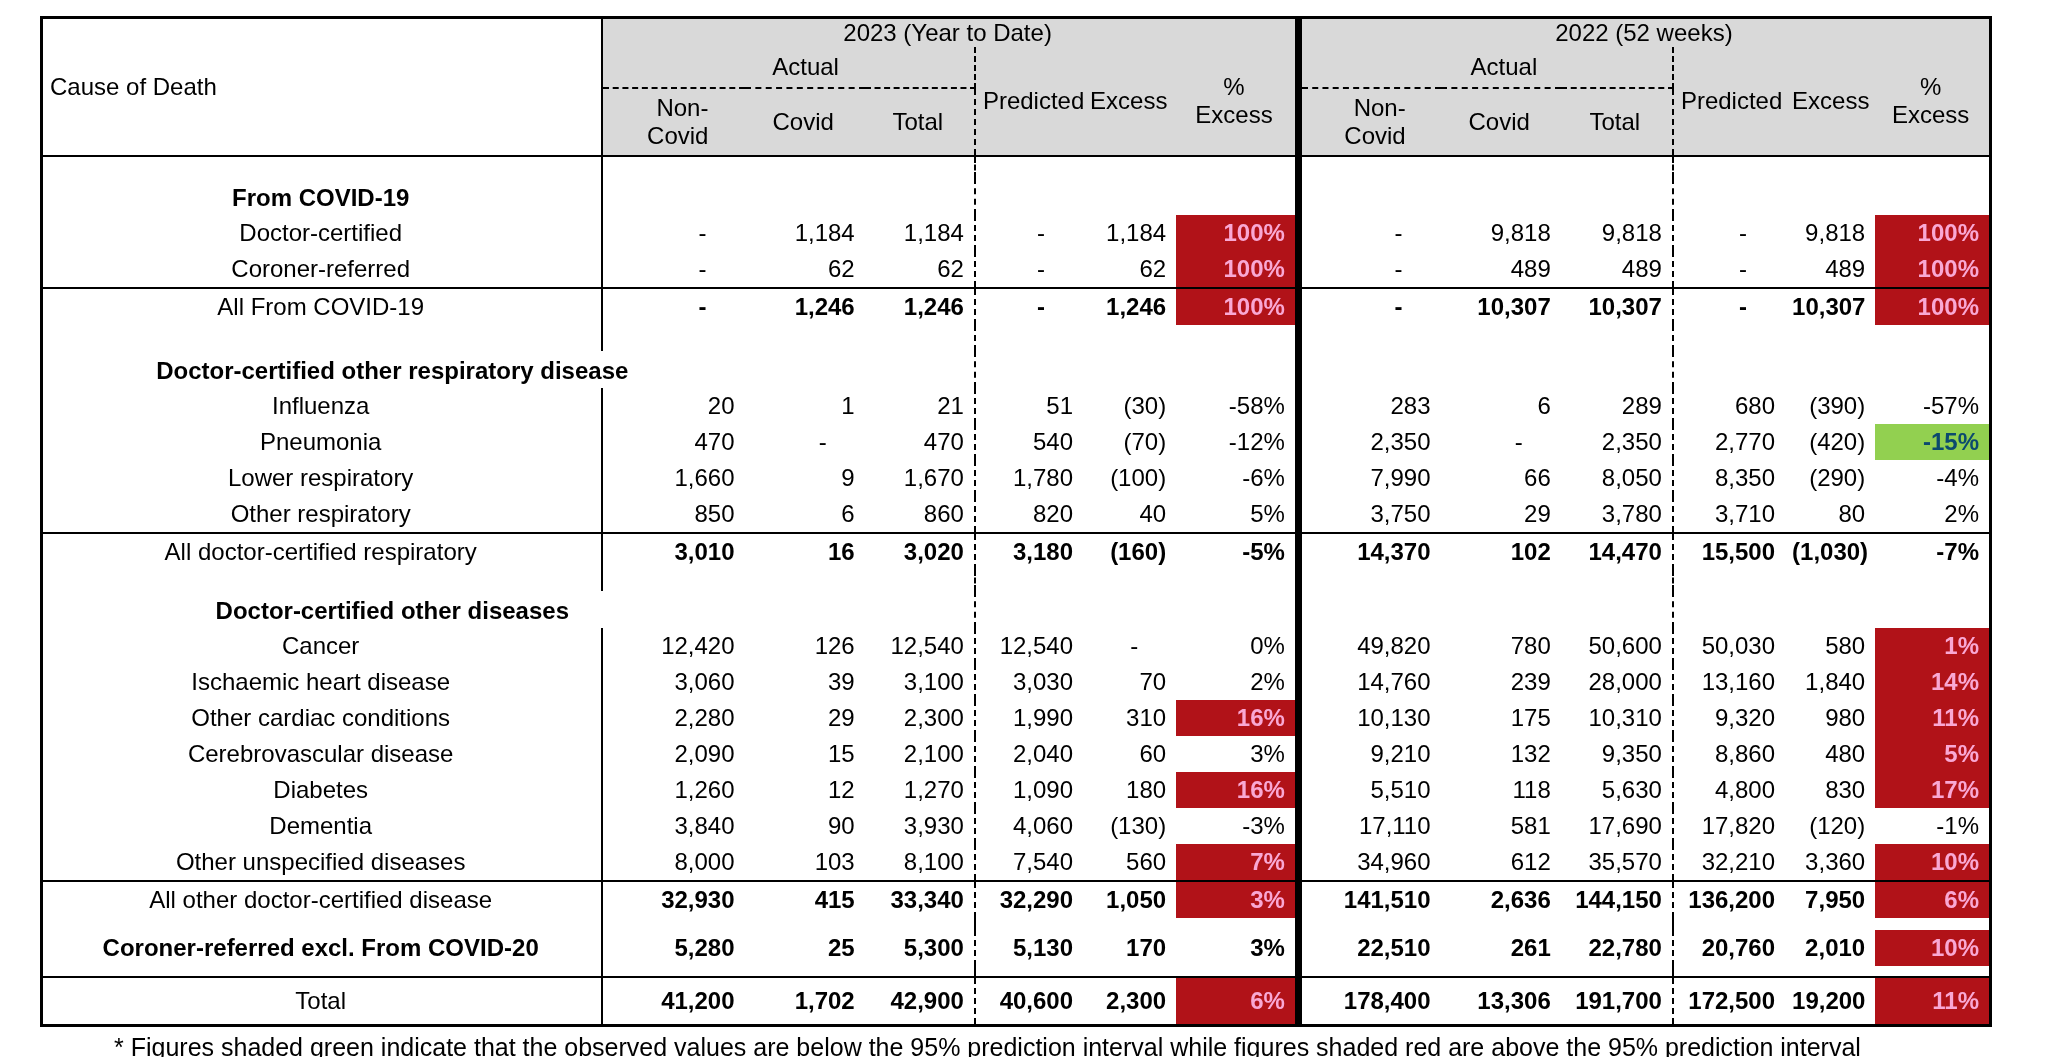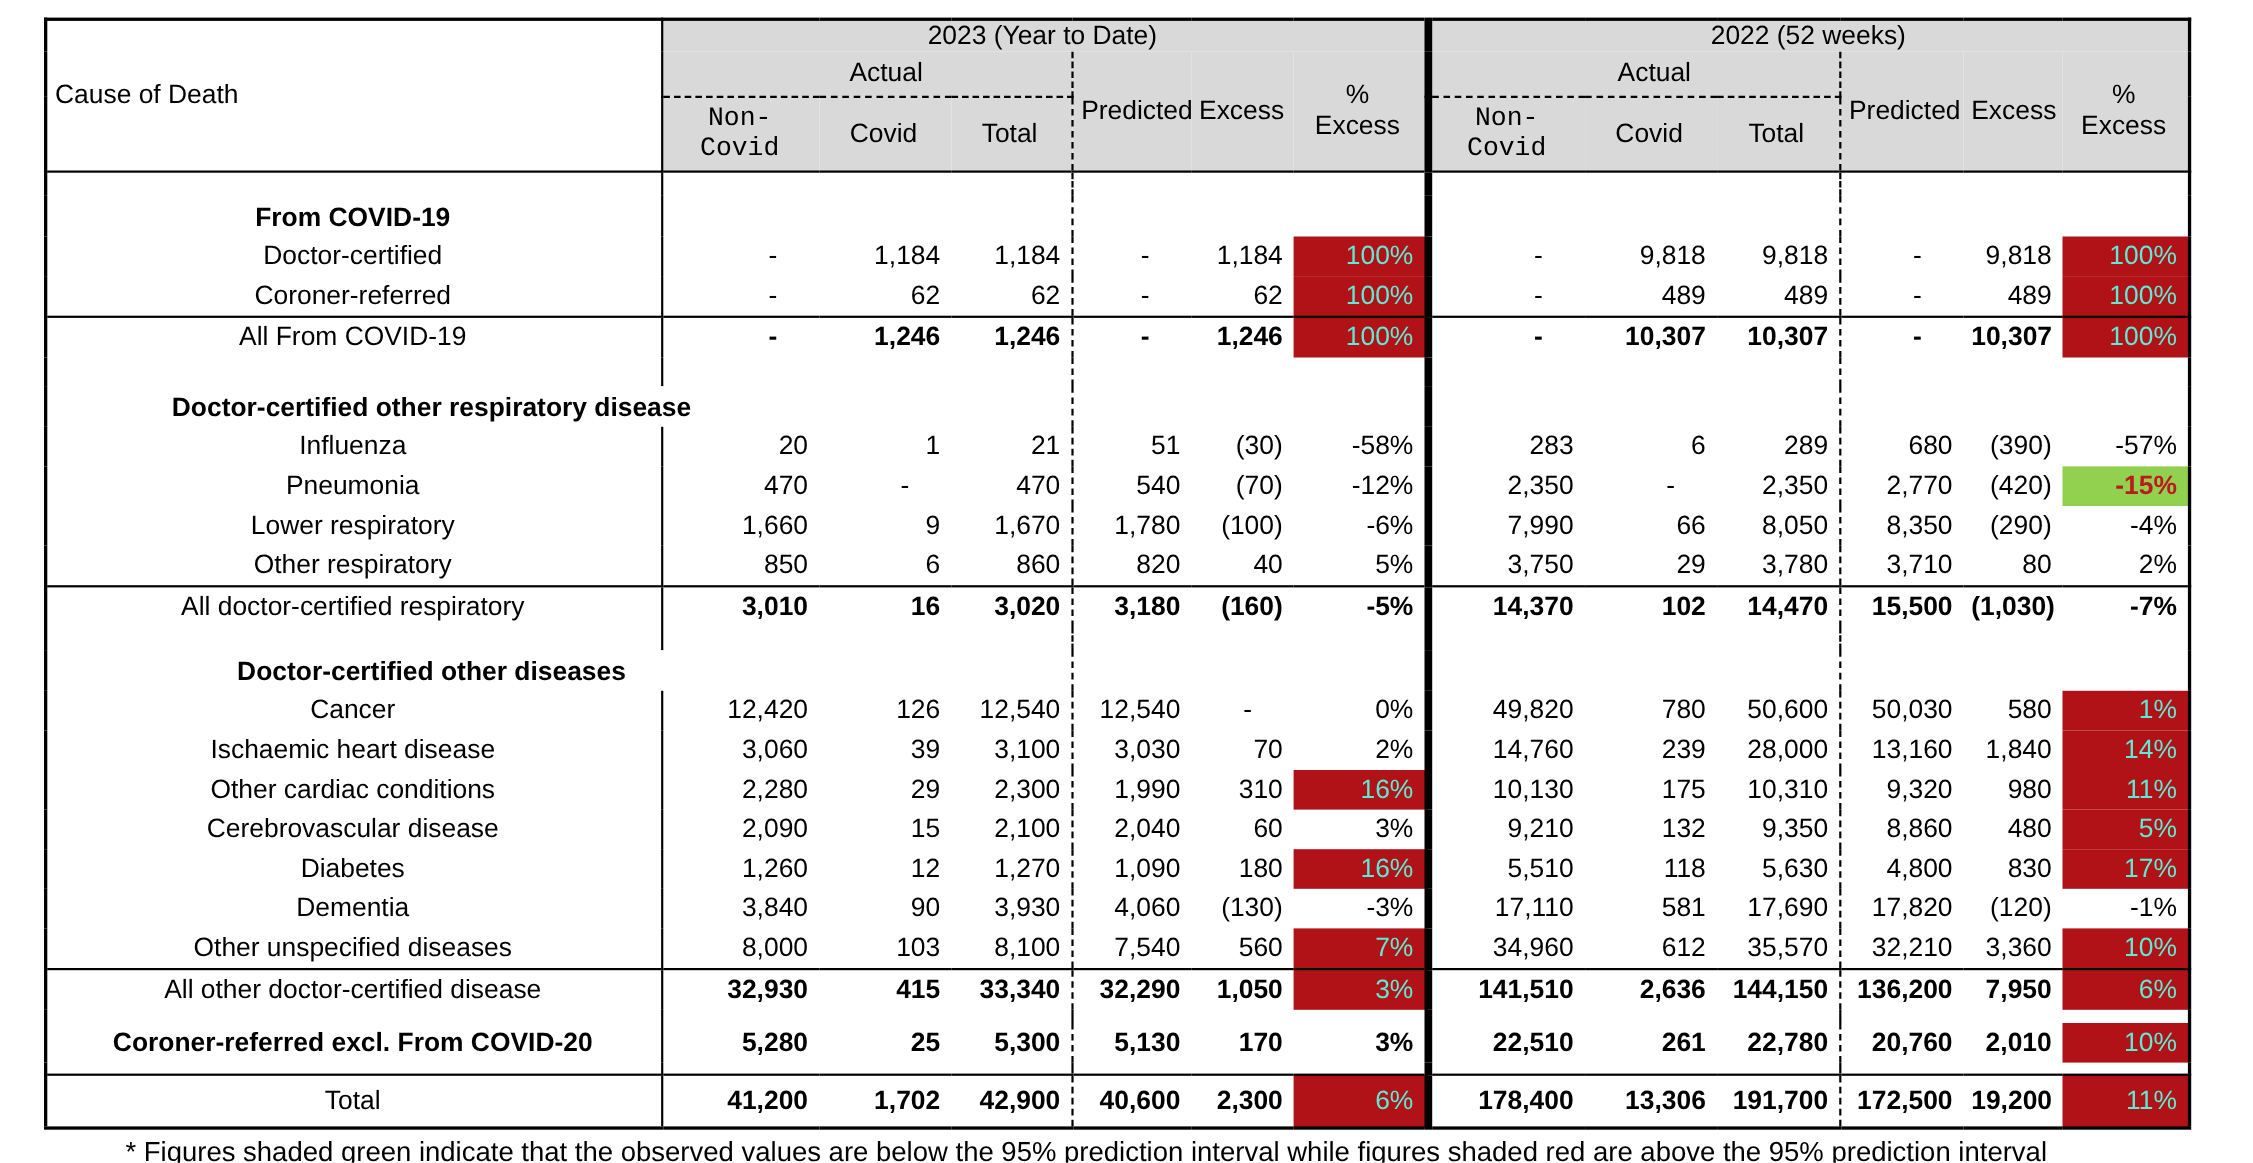--- a/index.html
+++ b/index.html
@@ -30,21 +30,21 @@
   }
 
   
   thead th{background:var(--hdrbg);text-align:center;margin-top:24px;}
   th.corner{
     background:#fff;text-align:left;vertical-align:middle;
   }
   th.actual{height:40px;border-bottom:2px dashed #000;padding-left:44px;}
   th.bb{border-bottom:2px solid #000;}
   .subrow th{height:66px;}
-  .twoline{display:inline-block;width:72px;text-align:center;font-family:Liberation Mono, monospace;}
+  .twoline{display:inline-block;width:72px;text-align:right;}
 
   
   .vr {border-right:2px solid #000;}   
   .vd {border-right:2px dashed #000;}  
   .vth{border-right:7px solid #000;}   
 
   
   .lbl{text-align:center;padding-left:7px;}
   .num{text-align:right;padding-right:10px;}
   .b{font-weight:bold;}
@@ -54,22 +54,22 @@
   .r-data td,.r-summary td,.r-summaryBold td{height:36px;}
   .r-section td{height:34px;}
   .r-total td{height:46px;border-bottom:3px solid #000;}
   .topline td{border-top:2px solid #000;margin-top:36px;}
 
   .sp-lg td{height:26px;}
   .sp-md td{height:21px;}
   .sp-sm td{height:12px;}
   .sp-xs td{height:10px;}
 
-  td.red{background:var(--red);color:#5eead4;font-weight:normal;}
-  td.green{background:var(--green);color:#b91c1c;font-weight:bold;}
+  td.red{background:var(--red);color:#f9a8d4;font-weight:bold;}
+  td.green{background:var(--green);color:#0c4a6e;font-weight:bold;}
 
   .footnote{
     margin:6px 0 0 74px;
     font-size:25px;
   }
 </style>
 </head>
 <body>
 
 <div class="wrap">

